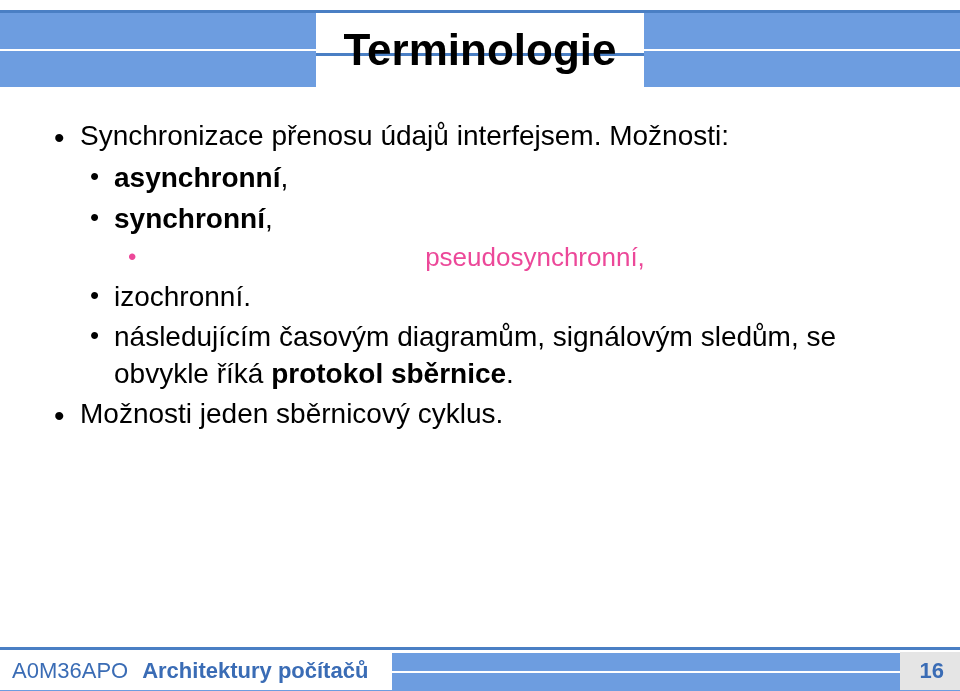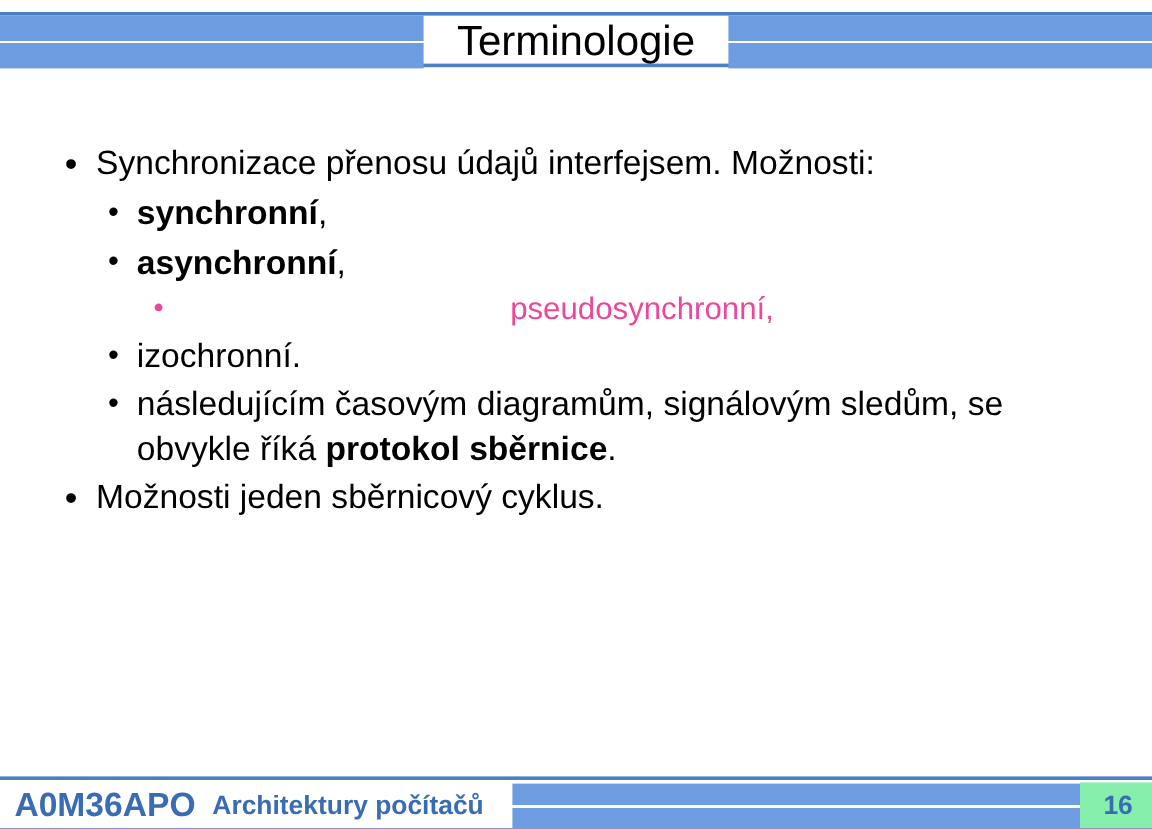--- a/index.html
+++ b/index.html
@@ -34,24 +34,24 @@
         #6d9de0 0%,
         #6d9de0 49%,
         #fff 49%,
         #fff 51%,
         #6d9de0 51%,
         #6d9de0 100%
       );
     }
 
     .title-text {
-      padding: 2px 28px;
-      font-size: 35px;
+      padding: 12px 28px;
+      font-size: 44px;
       color: #000;
-      font-weight: normal;
+      font-weight: bold;
     }
 
     .content {
       padding: 62px 40px 0 52px;
     }
 
     .bullet-l1 {
       font-size: 28px;
       color: #000;
       margin-bottom: 6px;
@@ -143,36 +143,36 @@
       z-index: 1;
       background: #fff;
       height: 38px;
       display: flex;
       align-items: center;
       padding: 0 24px 0 12px;
     }
 
     .footer-code {
       color: #3a6cb5;
-      font-weight: bold;
-      font-size: 28px;
+      font-weight: normal;
+      font-size: 22px;
       margin-right: 14px;
     }
 
     .footer-title {
       color: #3a6cb5;
       font-weight: bold;
       font-size: 22px;
     }
 
     .footer-right {
       position: relative;
       z-index: 1;
       margin-left: auto;
-      background: #86efac;
+      background: #e5e5e5;
       height: 38px;
       display: flex;
       align-items: center;
       padding: 0 16px 0 20px;
     }
 
     .page-number {
       color: #3a6cb5;
       font-weight: bold;
       font-size: 22px;
@@ -182,22 +182,22 @@
 <body>
 
 <div class="title-bar">
   <div class="title-stripe"></div>
   <div class="title-text">Terminologie</div>
   <div class="title-stripe"></div>
 </div>
 
 <div class="content" id="content-area">
 <div class="bullet-l1">Synchronizace přenosu údajů interfejsem. Možnosti:</div>
+    <div class="bullet-l2"><span class="bold">asynchronní</span>,</div>
     <div class="bullet-l2"><span class="bold">synchronní</span>,</div>
-    <div class="bullet-l2"><span class="bold">asynchronní</span>,</div>
     <div class="bullet-l3">pseudosynchronní,</div>
     <div class="bullet-l2">izochronní.</div>
     <div class="bullet-l2">následujícím časovým diagramům, signálovým sledům, se obvykle říká <span class="bold">protokol sběrnice</span>.</div>
     <div class="bullet-l1">Možnosti jeden sběrnicový cyklus.</div>
   </div>
 
 <div class="footer">
   <div class="footer-stripe"></div>
   <div class="footer-left">
     <span class="footer-code">A0M36APO</span>

